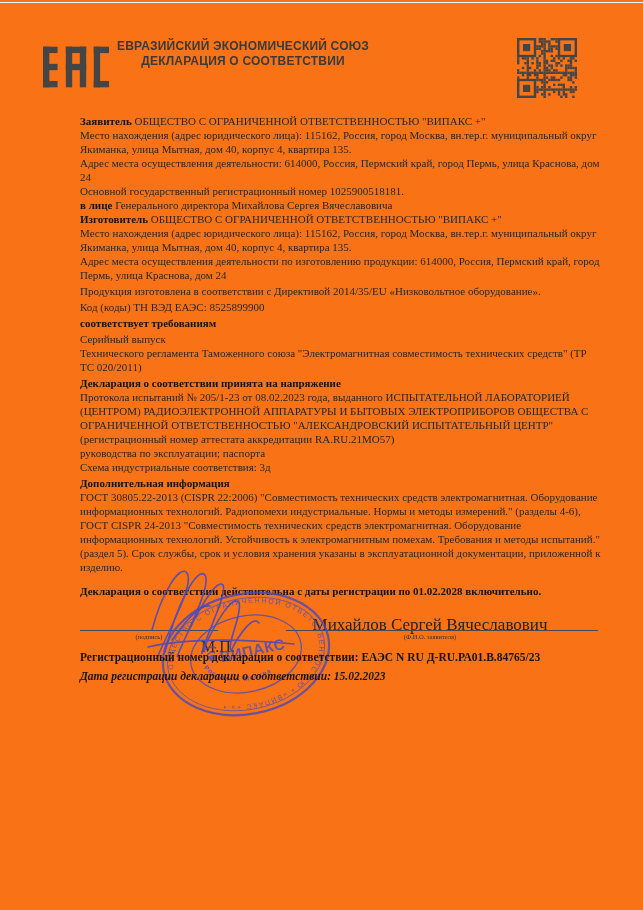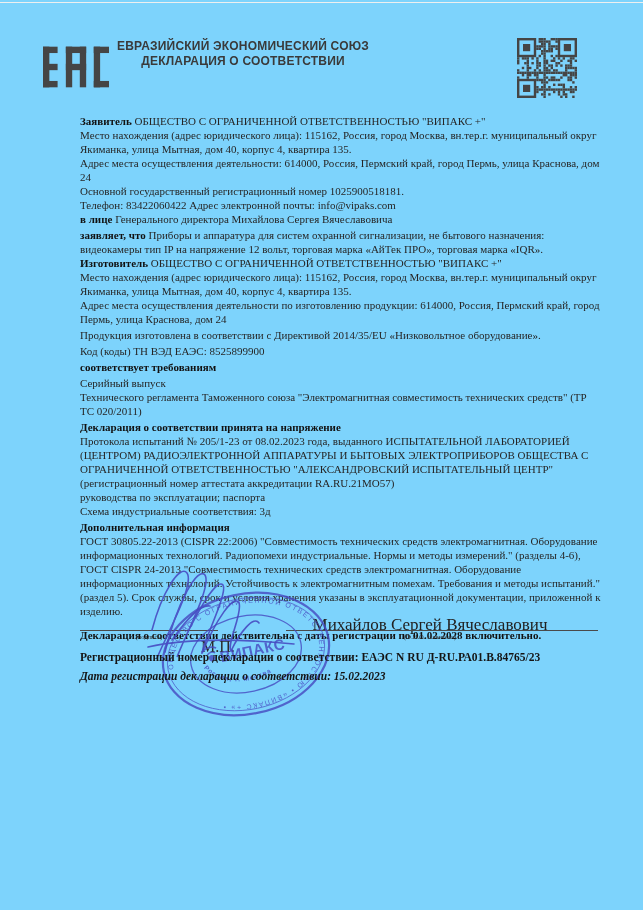--- a/index.html
+++ b/index.html
@@ -1,16 +1,16 @@
 <!DOCTYPE html>
 <html><head>
 <meta charset="utf-8">
 <style>
   html,body{margin:0;padding:0;background:#fff;}
-  .page{position:relative;width:643px;height:910px;background:#7dd3fc;overflow:hidden;
+  .page{position:relative;width:643px;height:910px;background:#f97316;overflow:hidden;
         font-family:"Liberation Serif", serif;color:#232323;}
   .scan-line{position:absolute;left:0;top:2px;width:100%;height:1px;background:#efefef;}
 
   
   .eac-logo{position:absolute;left:43px;top:36px;width:66px;height:62px;}
   .header-text{position:absolute;left:112px;top:39px;width:262px;text-align:center;
                font-family:"Liberation Sans", sans-serif;font-weight:bold;
                font-size:12px;line-height:15px;color:#3a3a3a;letter-spacing:.2px;}
   .qr{position:absolute;left:517px;top:38px;width:60px;height:60px;}
 
@@ -295,23 +295,21 @@
           <rect x="1.2" y="42" width="16.8" height="16.8" fill="none" stroke="#454545" stroke-width="2.4"></rect>
           <rect x="6" y="46.8" width="7.199999999999999" height="7.199999999999999"></rect>
         </g>
       </svg></div>
 
   <div class="body-text" id="body-text">
       <p class=""><b>Заявитель</b> ОБЩЕСТВО С ОГРАНИЧЕННОЙ ОТВЕТСТВЕННОСТЬЮ "ВИПАКС +"</p>
       <p class="">Место нахождения (адрес юридического лица): 115162, Россия, город Москва, вн.тер.г. муниципальный округ Якиманка, улица Мытная, дом 40, корпус 4, квартира 135.</p>
       <p class="">Адрес места осуществления деятельности: 614000, Россия, Пермский край, город Пермь, улица Краснова, дом 24</p>
       <p class="">Основной государственный регистрационный номер 1025900518181.</p>
-      <p class="">Телефон: 83422060422 Адрес электронной почты: info@vipaks.com</p>
       <p class=""><b>в лице</b> Генерального директора Михайлова Сергея Вячеславовича</p>
-      <p class="g1"><b>заявляет, что</b> Приборы и аппаратура для систем охранной сигнализации, не бытового назначения: видеокамеры тип IP на напряжение 12 вольт, торговая марка «АйТек ПРО», торговая марка «IQR».</p>
       <p class=""><b>Изготовитель</b> ОБЩЕСТВО С ОГРАНИЧЕННОЙ ОТВЕТСТВЕННОСТЬЮ "ВИПАКС +"</p>
       <p class="">Место нахождения (адрес юридического лица): 115162, Россия, город Москва, вн.тер.г. муниципальный округ Якиманка, улица Мытная, дом 40, корпус 4, квартира 135.</p>
       <p class="">Адрес места осуществления деятельности по изготовлению продукции: 614000, Россия, Пермский край, город Пермь, улица Краснова, дом 24</p>
       <p class="g1">Продукция изготовлена в соответствии с Директивой 2014/35/EU «Низковольтное оборудование».</p>
       <p class="g1">Код (коды) ТН ВЭД ЕАЭС: 8525899900</p>
       <p class="g1"><b>соответствует требованиям</b></p>
       <p class="g1">Серийный выпуск</p>
       <p class="">Технического регламента Таможенного союза "Электромагнитная совместимость технических средств" (ТР ТС 020/2011)</p>
       <p class="g1"><b>Декларация о соответствии принята на напряжение</b></p>
       <p class="">Протокола испытаний № 205/1-23 от 08.02.2023 года, выданного ИСПЫТАТЕЛЬНОЙ ЛАБОРАТОРИЕЙ (ЦЕНТРОМ) РАДИОЭЛЕКТРОННОЙ АППАРАТУРЫ И БЫТОВЫХ ЭЛЕКТРОПРИБОРОВ ОБЩЕСТВА С ОГРАНИЧЕННОЙ ОТВЕТСТВЕННОСТЬЮ "АЛЕКСАНДРОВСКИЙ ИСПЫТАТЕЛЬНЫЙ ЦЕНТР" (регистрационный номер аттестата аккредитации RA.RU.21MO57)</p>

